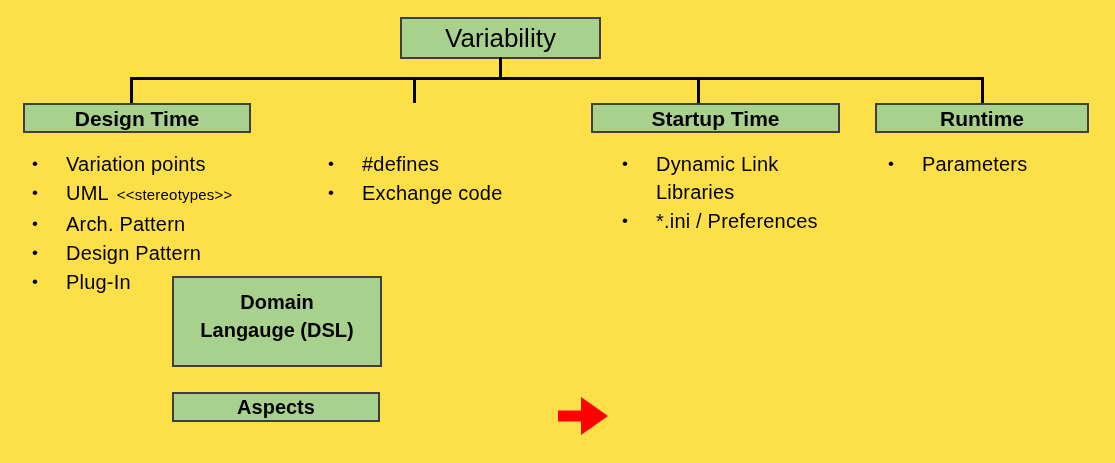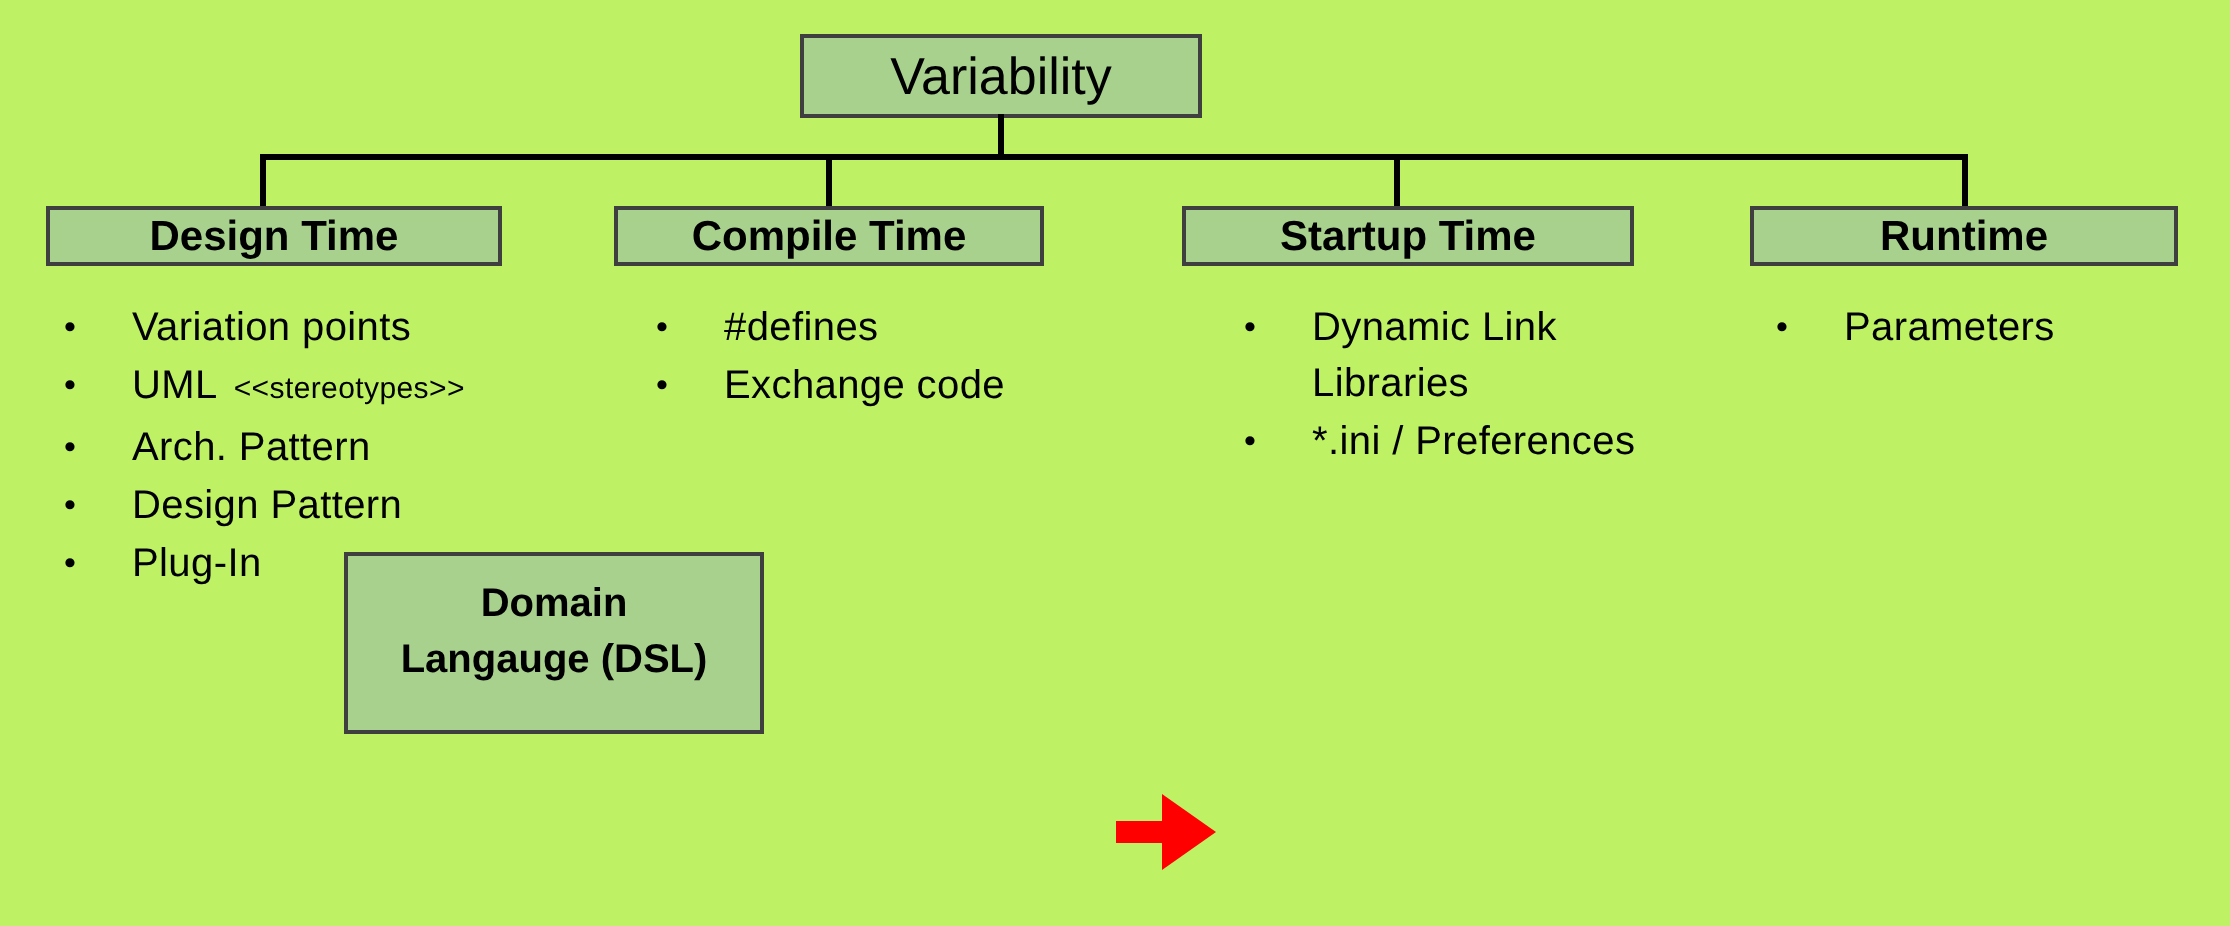--- a/index.html
+++ b/index.html
@@ -9,21 +9,21 @@
   }
   .diagram {
     --fill: #a9d18e;
     --border: #3f3f3f;
     --line: #000000;
     --red: #ff0000;
     --text: #000000;
     position: relative;
     width: 1115px;
     height: 463px;
-    background: #bef264;
+    background: #fde047;
     font-family: "Liberation Sans", sans-serif;
     color: var(--text);
     overflow: hidden;
   }
   .gbox {
     position: absolute;
     background: var(--fill);
     border: 2px solid var(--border);
     box-sizing: border-box;
     text-align: center;
@@ -101,24 +101,21 @@
   <div class="line v" style="left:499px; top:57px; height:22px;"></div>
   <div class="line h" style="left:130px; top:77px; width:854px;"></div>
   <div class="line v" style="left:130px; top:79px; height:24px;"></div>
   <div class="line v" style="left:413px; top:79px; height:24px;"></div>
   <div class="line v" style="left:697px; top:79px; height:24px;"></div>
   <div class="line v" style="left:981px; top:79px; height:24px;"></div>
 
   <div class="gbox header-box" style="left:23px; width:228px;">
     <span>Design Time</span>
   </div>
-  <div class="gbox header-box" style="left:307px; width:215px;">
-    <span>Compile Time</span>
-  </div>
-  <div class="gbox header-box" style="left:591px; width:226px;">
+  <div class="gbox header-box" style="left:591px; width:249px;">
     <span>Startup Time</span>
   </div>
   <div class="gbox header-box" style="left:875px; width:214px;">
     <span>Runtime</span>
   </div>
 
   <ul class="col-list" style="left:32px; width:265px;">
     <li>
       <span class="bullet">•</span>
       <span>Variation points</span>
@@ -168,20 +165,23 @@
       <span class="bullet">•</span>
       <span>Parameters</span>
     </li>
   </ul>
 
   <div class="gbox dsl-box">
     <div>Domain</div>
     <div>Langauge (DSL)</div>
   </div>
 
+  <div class="gbox aspects-box">
+    <span>Aspects</span>
+  </div>
 
   <div class="binding">
     <svg class="arrow-svg" width="50" height="38" viewBox="0 0 50 38" aria-hidden="true">
       <rect x="0" y="13.5" width="25" height="11" fill="#ff0000"></rect>
       <polygon points="23,0 50,19 23,38" fill="#ff0000"></polygon>
     </svg>
   </div>
 
 </div>
 

